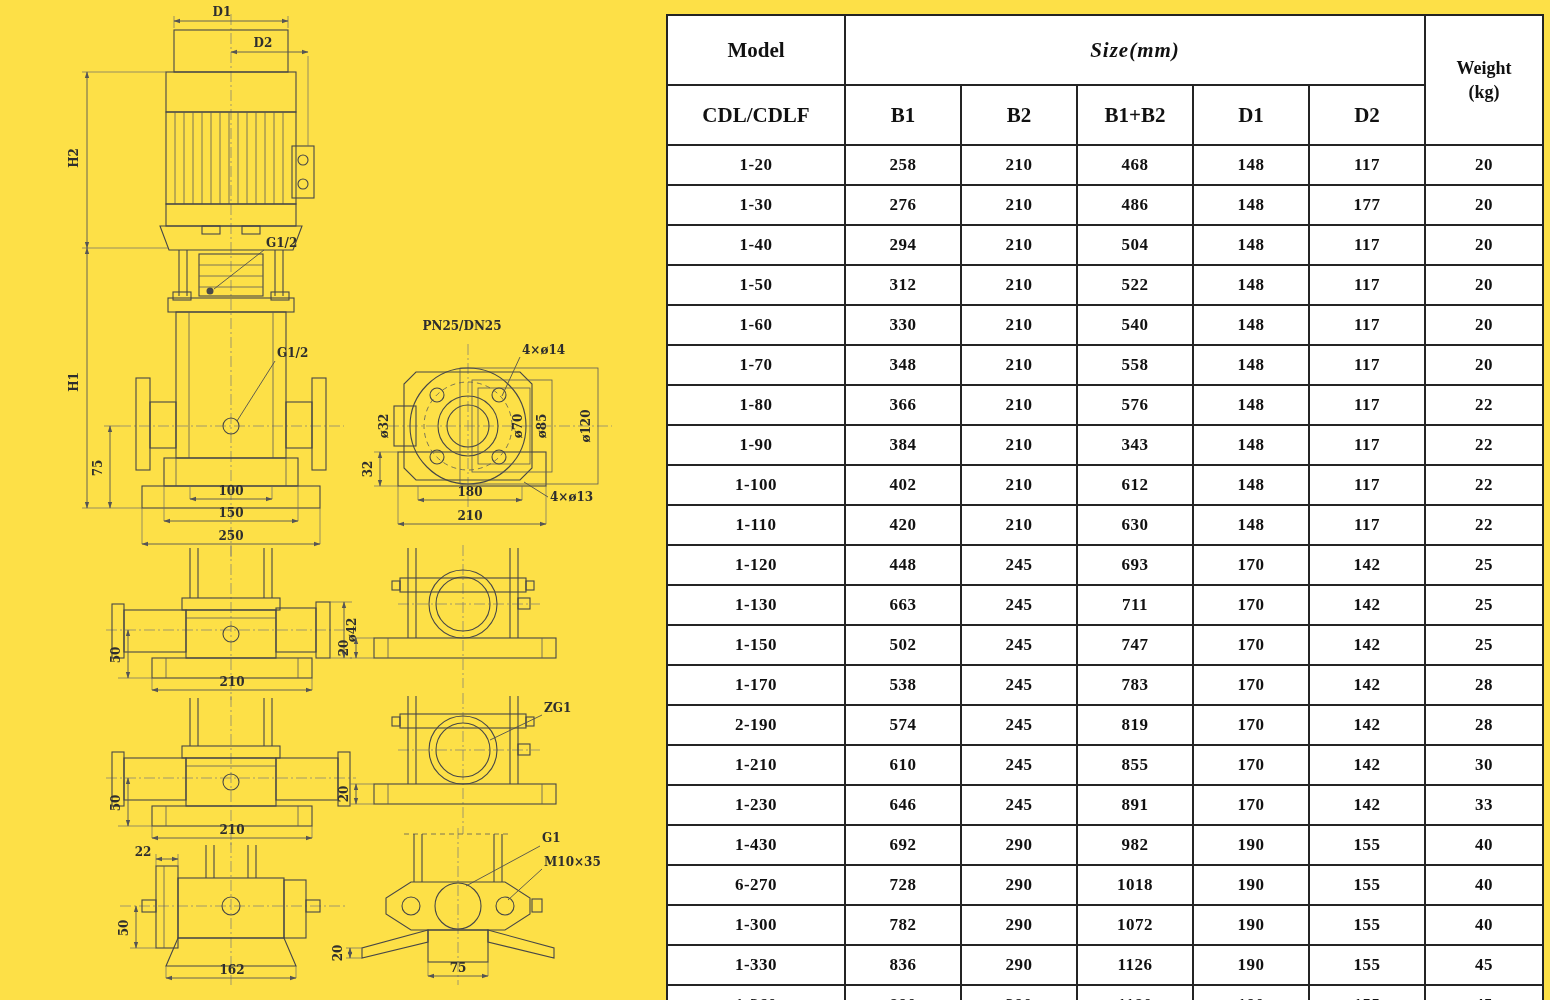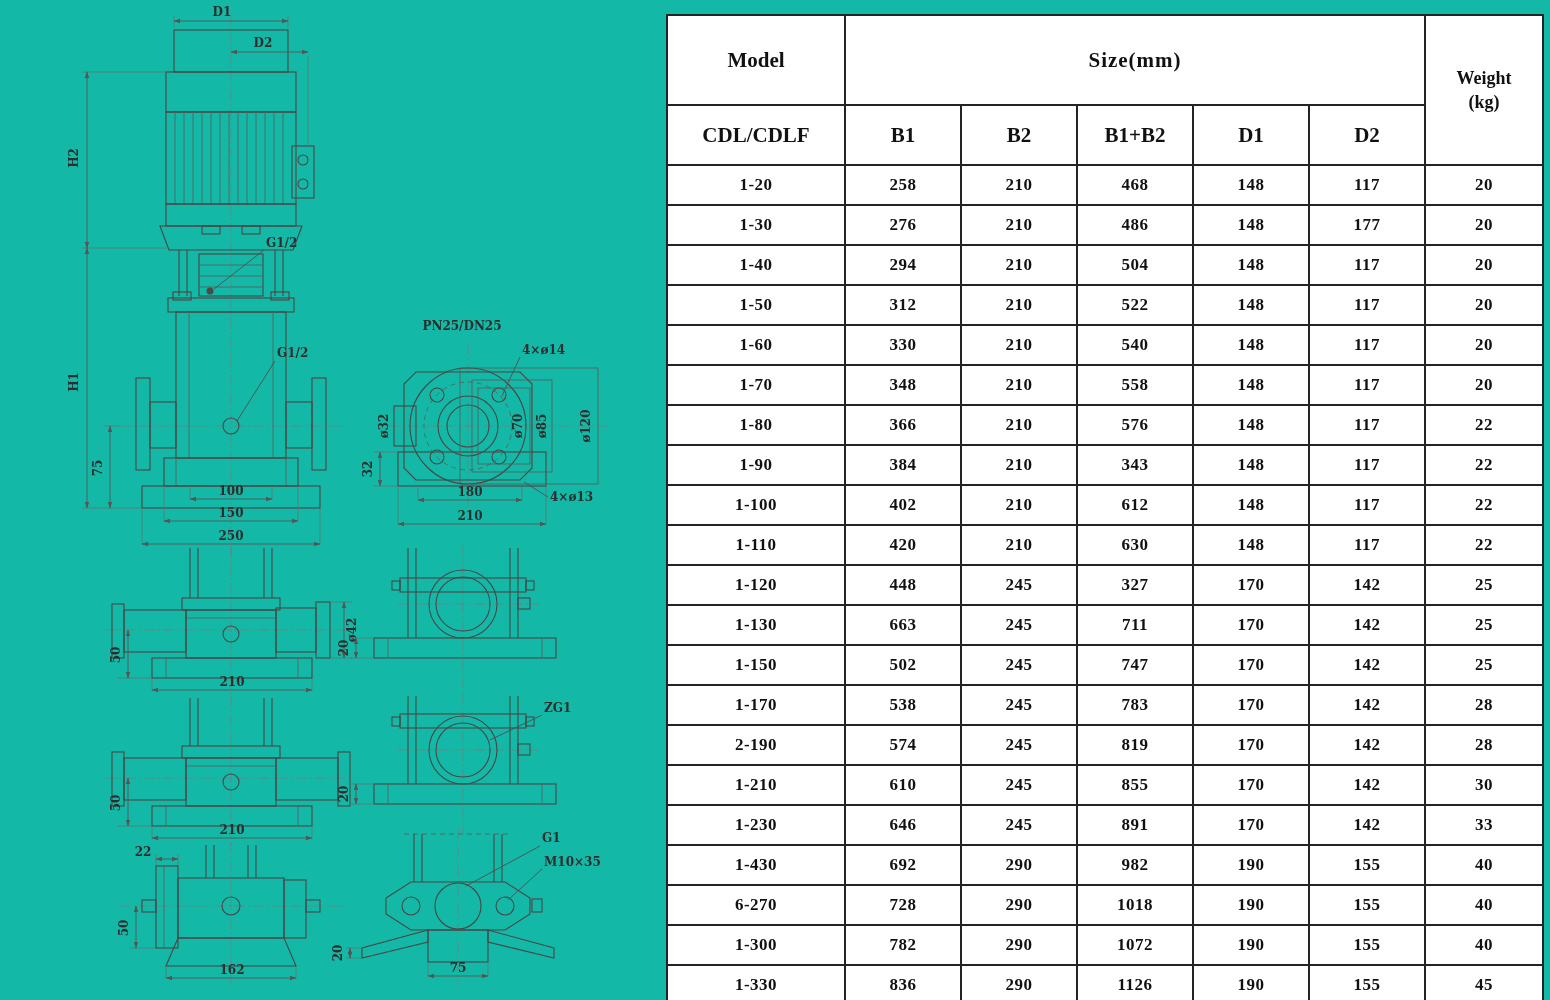--- a/index.html
+++ b/index.html
@@ -1,35 +1,35 @@
 <!DOCTYPE html>
 <html><head>
 <meta charset="utf-8">
 <style>
   html,body{margin:0;padding:0;background:#e9e9e9;}
-  .page{position:relative;width:1550px;height:1000px;background:#14b8a6;overflow:hidden;
+  .page{position:relative;width:1550px;height:1000px;background:#fde047;overflow:hidden;
         font-family:"Liberation Serif",serif;}
   svg text{font-family:"DejaVu Serif",serif;font-weight:bold;fill:#2e2e2e;font-size:12px;text-anchor:middle;}
   svg text.lb{text-anchor:start;}
   .ln{stroke:#474747;stroke-width:1.1;fill:none;}
   .lnt{stroke:#5a5a5a;stroke-width:0.8;fill:none;}
   .dim{stroke:#555;stroke-width:0.9;fill:none;marker-start:url(#ar);marker-end:url(#ar);}
   .ext{stroke:#6a6a6a;stroke-width:0.7;fill:none;}
   .cl{stroke:#7a7a7a;stroke-width:0.7;fill:none;stroke-dasharray:11 3 2 3;}
   .dash{stroke:#5a5a5a;stroke-width:0.8;fill:none;stroke-dasharray:5 4;}
   .ldr{stroke:#4f4f4f;stroke-width:0.9;fill:none;}
 
   table.spec{position:absolute;left:666px;top:14px;width:876px;height:972px;
              border-collapse:collapse;table-layout:fixed;background:#fff;}
   table.spec th,table.spec td{border:2px solid #242424;text-align:center;vertical-align:middle;
              color:#111;font-weight:bold;padding:0;}
-  table.spec thead tr.r1{height:90px;}
+  table.spec thead tr.r1{height:70px;}
   table.spec thead tr.r2{height:60px;}
   table.spec thead th{font-size:21px;}
-  th.size-h{font-size:24px;letter-spacing:1px;}
+  th.size-h{font-size:24px;letter-spacing:1px;font-style:italic;}
   th.weight-h div{line-height:1.35;font-size:18px;}
   table.spec tbody td{height:38px;font-size:17px;letter-spacing:0.5px;}
 </style>
 </head>
 <body>
 
 <div class="page">
 
 <svg width="660" height="1000" viewBox="0 0 660 1000">
   <defs>
@@ -465,21 +465,21 @@
           <td>210</td>
           <td>630</td>
           <td>148</td>
           <td>117</td>
           <td>22</td>
         </tr>
         <tr>
           <td>1-120</td>
           <td>448</td>
           <td>245</td>
-          <td>327</td>
+          <td>693</td>
           <td>170</td>
           <td>142</td>
           <td>25</td>
         </tr>
         <tr>
           <td>1-130</td>
           <td>663</td>
           <td>245</td>
           <td>711</td>
           <td>170</td>

